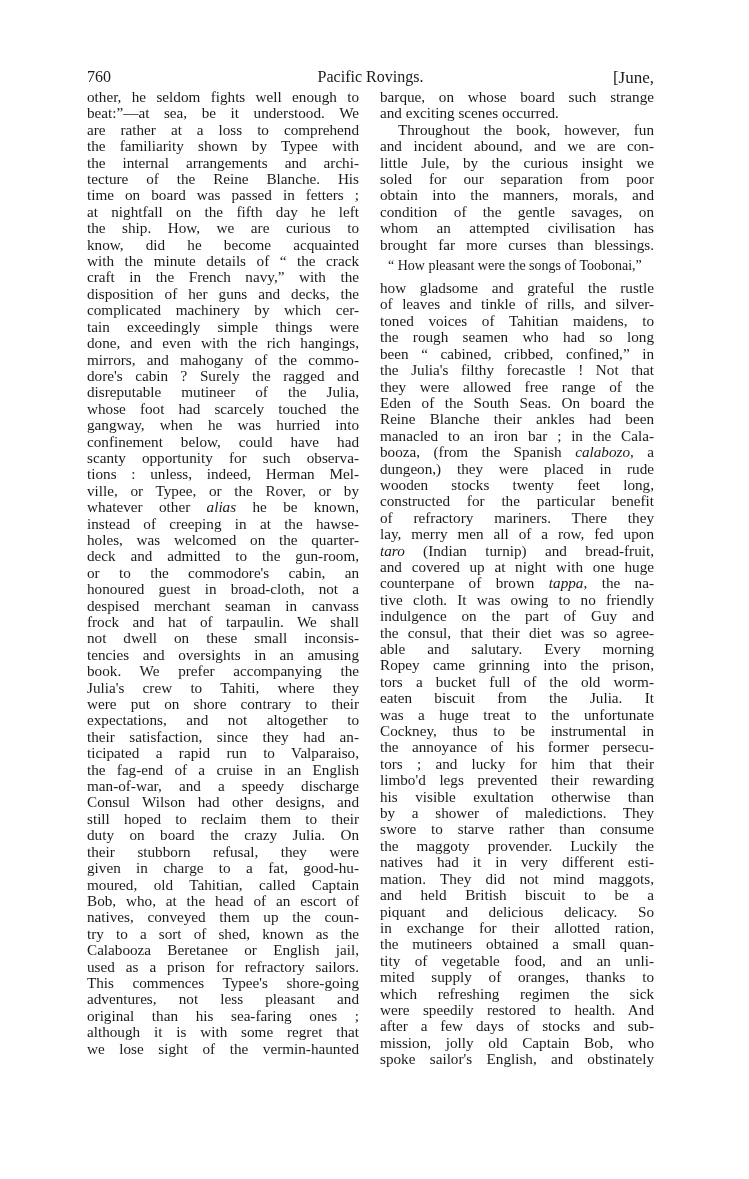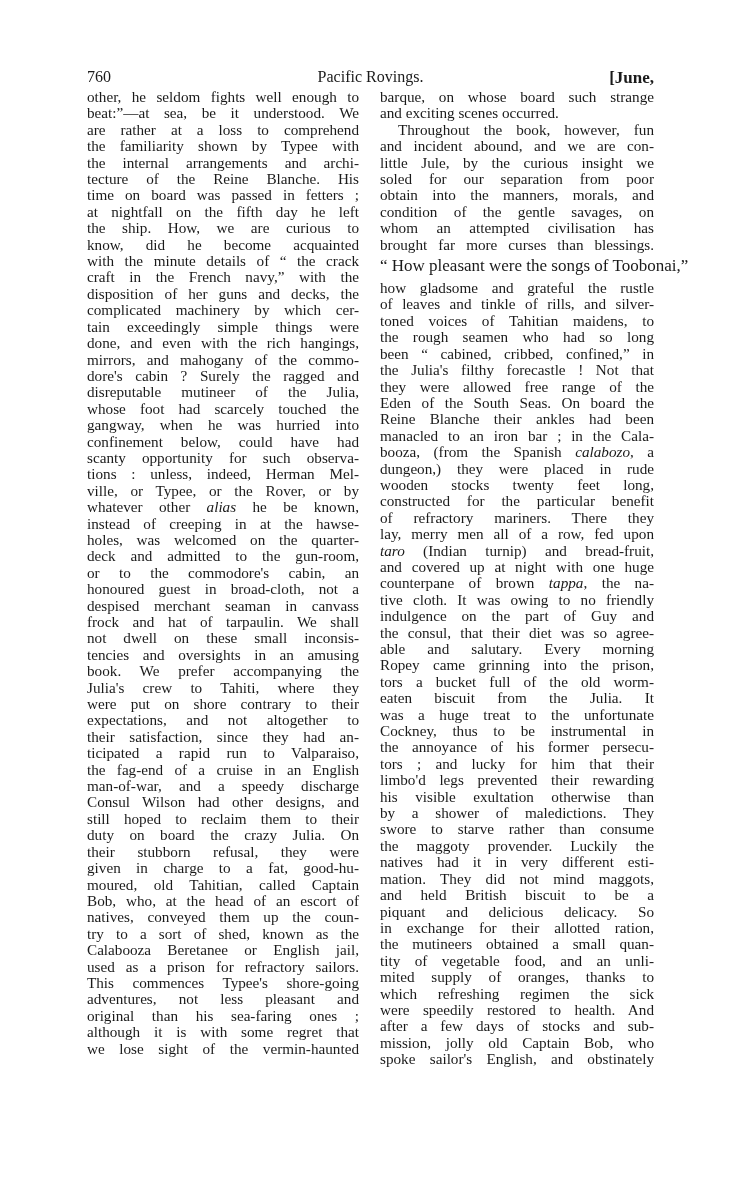--- a/index.html
+++ b/index.html
@@ -1,27 +1,27 @@
 <!DOCTYPE html>
 <html><head>
 <meta charset="utf-8">
 <style>
   html, body { margin: 0; padding: 0; background: #ffffff; }
   body { width: 749px; height: 1179px; position: relative; overflow: hidden; color: #1a1a1a; font-family: "Liberation Serif", "DejaVu Serif", serif; }
   .header { position: absolute; top: 68px; left: 87px; width: 567px; height: 20px; }
   .page-num { position: absolute; left: 0; top: 0; font-size: 16px; text-align: right; }
   .running-title { position: absolute; left: 0; width: 100%; top: 0; text-align: center; font-size: 16px; }
-  .running-date { position: absolute; right: 0; top: 0; font-size: 17px; font-weight: bold; }
+  .running-date { position: absolute; right: 0; top: 0; font-size: 17px; }
   .col { position: absolute; top: 89px; font-size: 15.2px; line-height: 16.42px; }
   .col-left { left: 87px; width: 272px; }
   .col-right { left: 380px; width: 274px; }
   .line { display: block; white-space: nowrap; text-align: justify; text-align-last: justify; height: 16.42px; overflow: visible; }
   .line.last { text-align-last: left; }
   .line.indent { padding-left: 18px; }
-  .quote { display: block; white-space: nowrap; font-size: 17px; text-align-last: left; height: 15px; line-height: 15px; margin: 5px 0 7px 0; }
+  .quote { display: block; white-space: nowrap; font-size: 14px; text-align-last: left; height: 15px; line-height: 15px; margin: 5px 0 7px 8px; }
   i { font-style: italic; }
 </style>
 </head>
 <body>
 
 <div class="header">
   <span class="page-num">760</span>
   <span class="running-title">Pacific Rovings.</span>
   <span class="running-date">[June,</span>
 </div>

